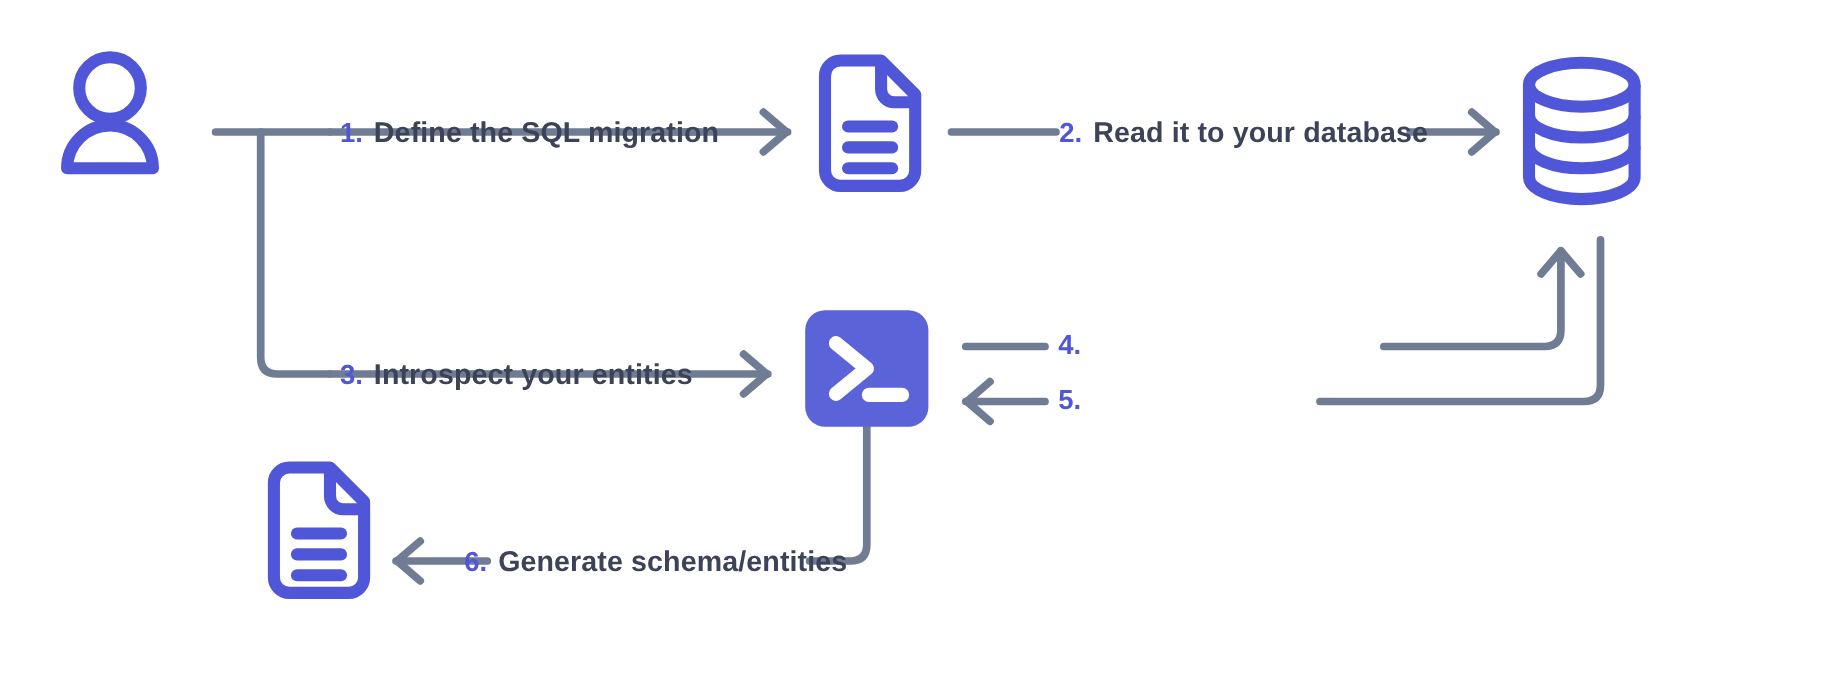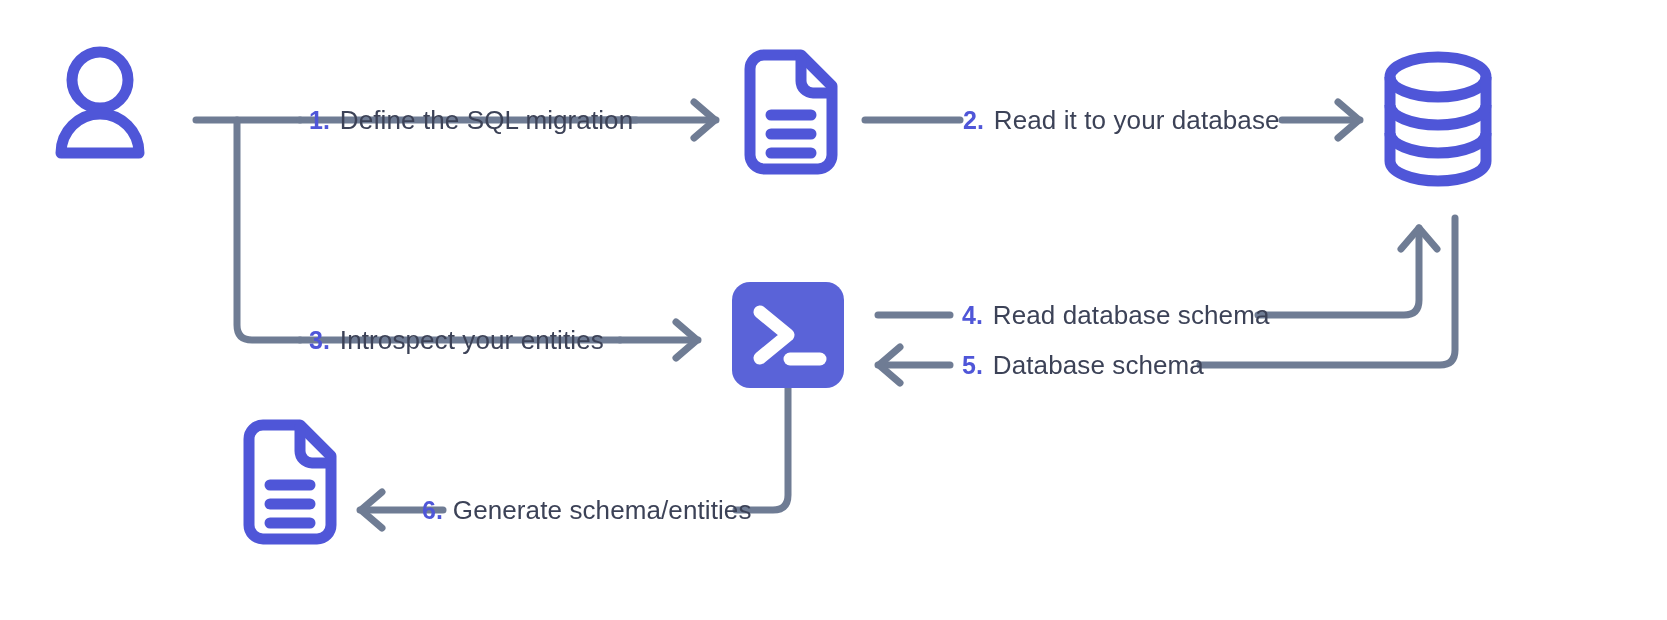--- a/index.html
+++ b/index.html
@@ -34,21 +34,21 @@
     display: flex;
     align-items: baseline;
   }
   .step-num {
     font-weight: bold;
     color: #4f56d8;
     margin-right: 10px;
     font-size: 25px;
   }
   .step-text {
-    font-weight: 400;
+    font-weight: 700;
     letter-spacing: 0.1px;
   }
 </style>
 </head>
 <body>
 
 <div id="diagram-root">
 
   <svg id="diagram-svg" viewBox="0 0 1667 620" xmlns="http://www.w3.org/2000/svg">
 
@@ -130,26 +130,24 @@
     <span class="step-text">Read it to your database</span>
   </div>
 
   <div class="step-label" style="left:309px; top:327px;">
     <span class="step-num">3.</span>
     <span class="step-text">Introspect your entities</span>
   </div>
 
   <div class="step-label" style="left:962px; top:302px;">
     <span class="step-num">4.</span>
-    <span class="step-text">Read database schema</span>
   </div>
 
   <div class="step-label" style="left:962px; top:352px;">
     <span class="step-num">5.</span>
-    <span class="step-text">Database schema</span>
   </div>
 
   <div class="step-label" style="left:422px; top:497px;">
     <span class="step-num">6.</span>
     <span class="step-text">Generate schema/entities</span>
   </div>
 
 </div>
 
 </body></html>

